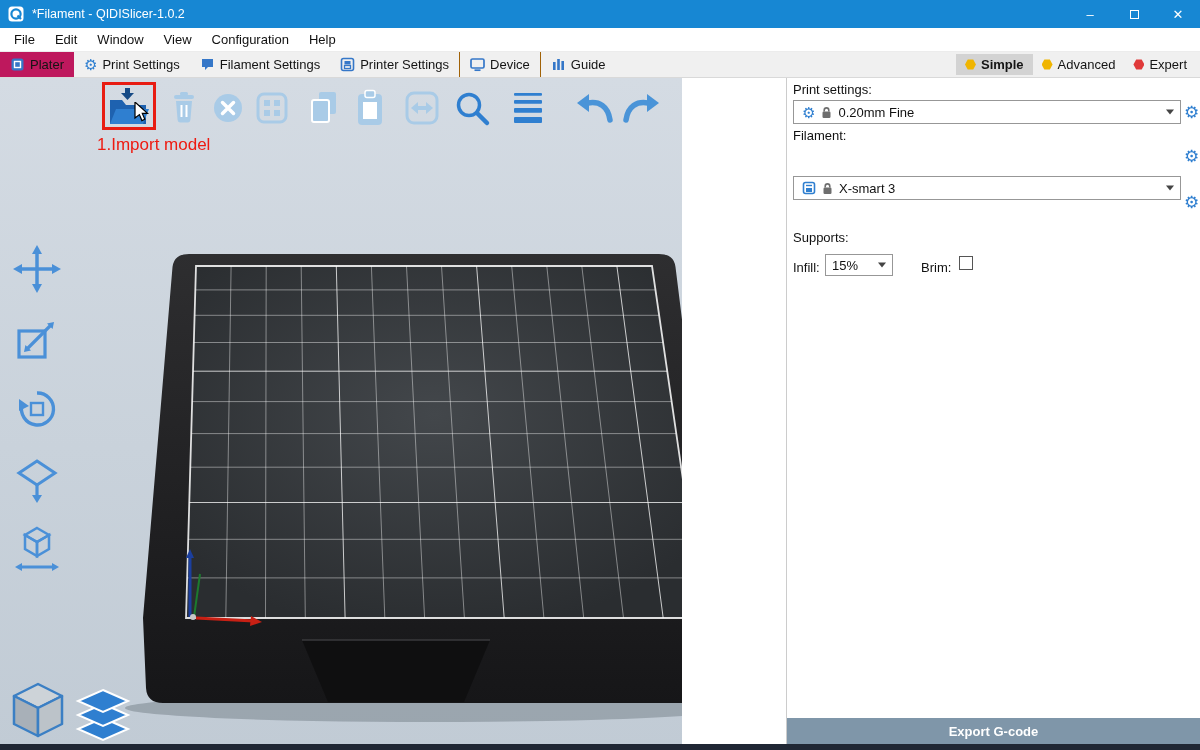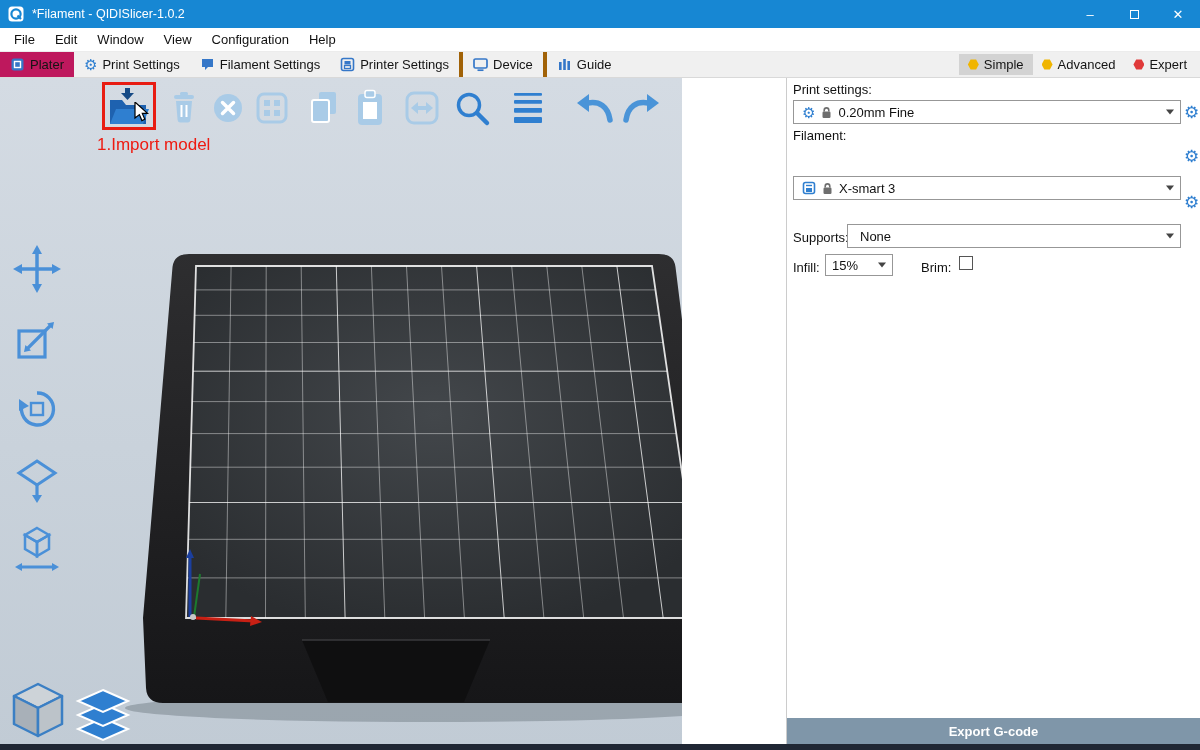--- a/index.html
+++ b/index.html
@@ -14,26 +14,26 @@
   .max-box{display:inline-block;width:9px;height:9px;border:1.2px solid #fff}
 
   
   .menubar{position:absolute;left:0;top:28px;width:1200px;height:24px;background:#fff;display:flex;align-items:center;color:#111;border-bottom:1px solid #ececec;padding-left:4px}
   .menu-item{padding:0 10px;height:100%;display:flex;align-items:center}
 
   
   .tabbar{position:absolute;left:0;top:52px;width:1200px;height:26px;background:#f0f0f0;display:flex;align-items:stretch;border-bottom:1px solid #d9d9d9}
   .tab{display:flex;align-items:center;gap:5px;padding:0 10px;color:#141414;white-space:nowrap}
   .tab.active{background:#be185d}
-  .tab.sep{border-left:4px solid #a16207}
+  .tab.sep{border-left:1px solid #a16207}
   .tab svg{flex:0 0 auto}
   .gear-glyph{color:#2f7fd0;font-size:15px;line-height:1}
   .modes{margin-left:auto;display:flex;align-items:center;padding-right:4px}
   .mode{display:flex;align-items:center;gap:5px;padding:3px 9px;color:#141414}
-  .mode.active{background:#d3d3d3;font-weight:normal}
+  .mode.active{background:#d3d3d3;font-weight:bold}
   .hex{display:inline-block;width:11px;height:11px;clip-path:polygon(25% 5%,75% 5%,100% 50%,75% 95%,25% 95%,0 50%)}
   .hex.yellow{background:#f0b500}
   .hex.red{background:#e03a3a}
 
   
   .viewport{position:absolute;left:0;top:78px;width:682px;height:672px;background:linear-gradient(180deg,#d4dbe3 0%,#c9d2db 55%,#c1cbd5 100%);overflow:hidden}
   #bed-svg{position:absolute;left:0;top:0}
 
   .tb-icon{position:absolute;top:8px;width:44px;height:44px;display:flex;align-items:center;justify-content:center}
   .red-box{position:absolute;left:102px;top:4px;width:54px;height:48px;border:3px solid #e81c12}
@@ -371,24 +371,20 @@
     <svg width="11" height="13" viewBox="0 0 11 13">
         <path d="M3.2 5.5 V4.2 a2.3 2.3 0 0 1 4.6 0 V5.5" stroke="#6e6e6e" stroke-width="1.6" fill="none"></path>
         <rect x="1.5" y="5.5" width="8" height="6.5" rx="1.2" fill="#6e6e6e"></rect>
       </svg>
     <span class="val">X-smart 3</span>
     <span class="chev"></span>
   </div>
   <span class="gear-btn" style="top:116px">⚙</span>
 
   <span class="sb-label" style="top:152px">Supports:</span>
-  <div class="combo" style="left:60px;top:146px;width:334px;padding-left:12px">
-    <span class="val">None</span>
-    <span class="chev"></span>
-  </div>
 
   <span class="sb-label" style="top:182px">Infill:</span>
   <div class="combo" style="left:38px;top:176px;width:68px;height:22px;padding:0 16px 0 6px">
     <span class="val">15%</span>
     <span class="chev"></span>
   </div>
   <span class="sb-label" style="left:134px;top:182px">Brim:</span>
   <span class="checkbox" style="left:172px;top:178px"></span>
 
   <div class="export-btn">Export G-code</div>

